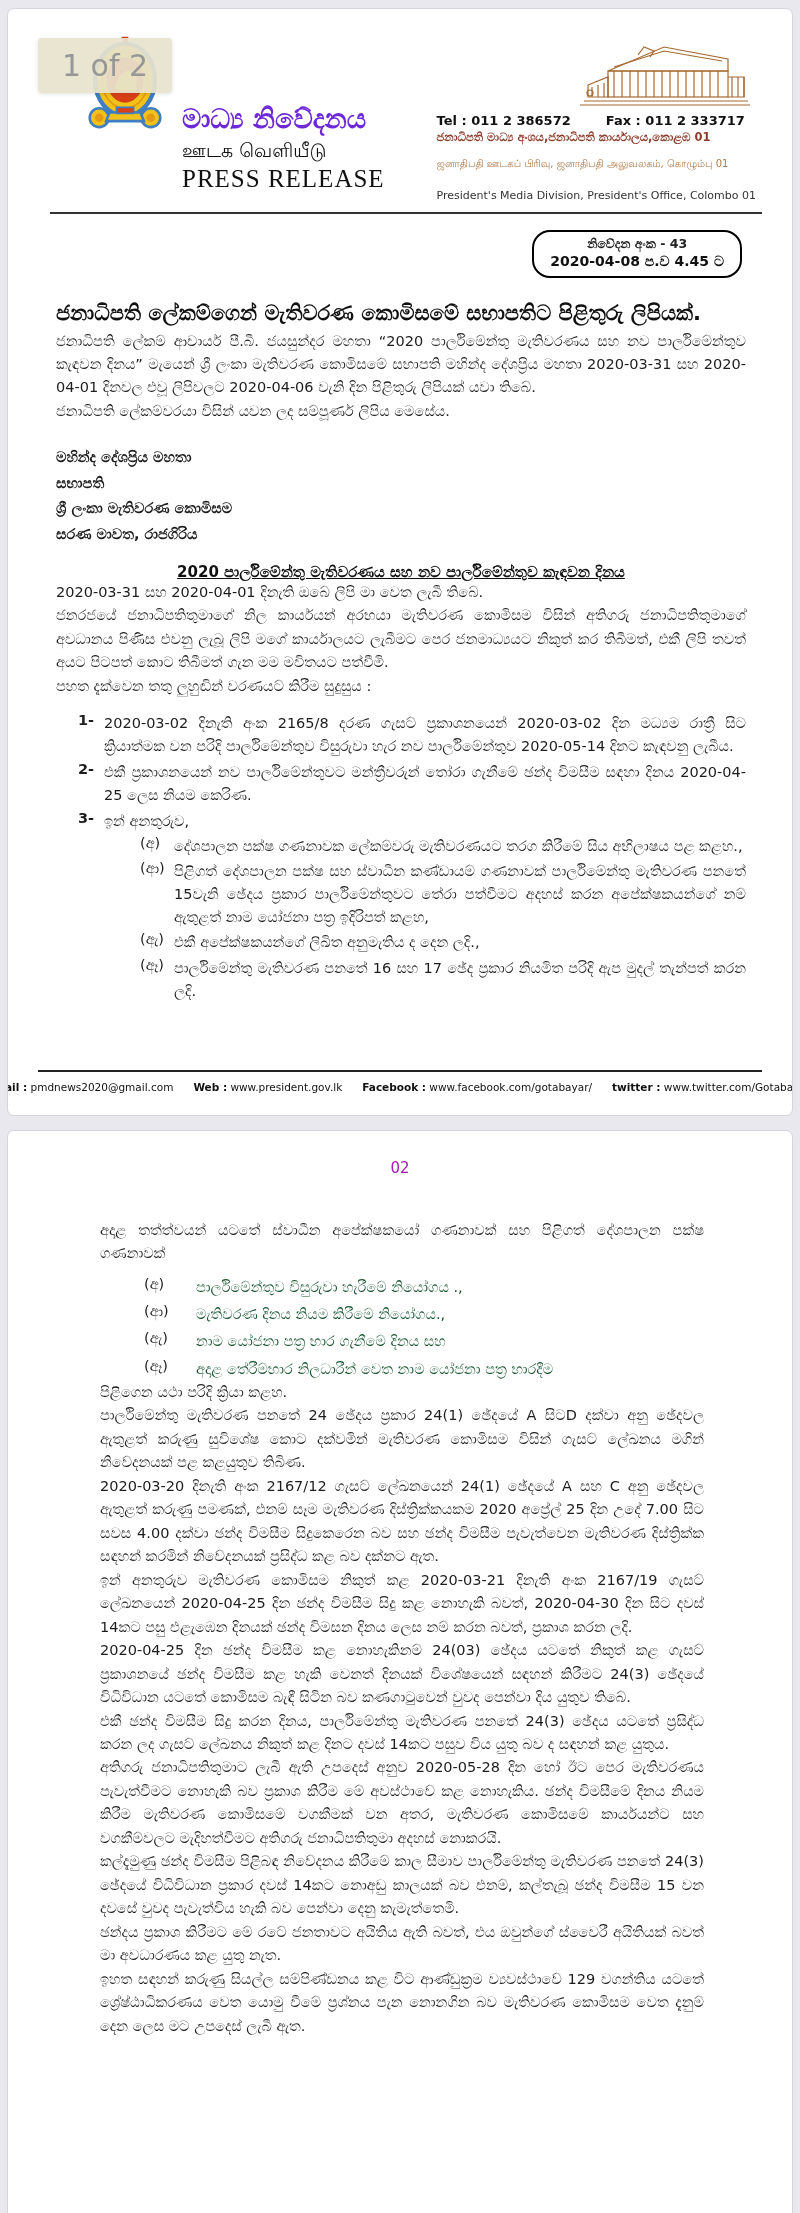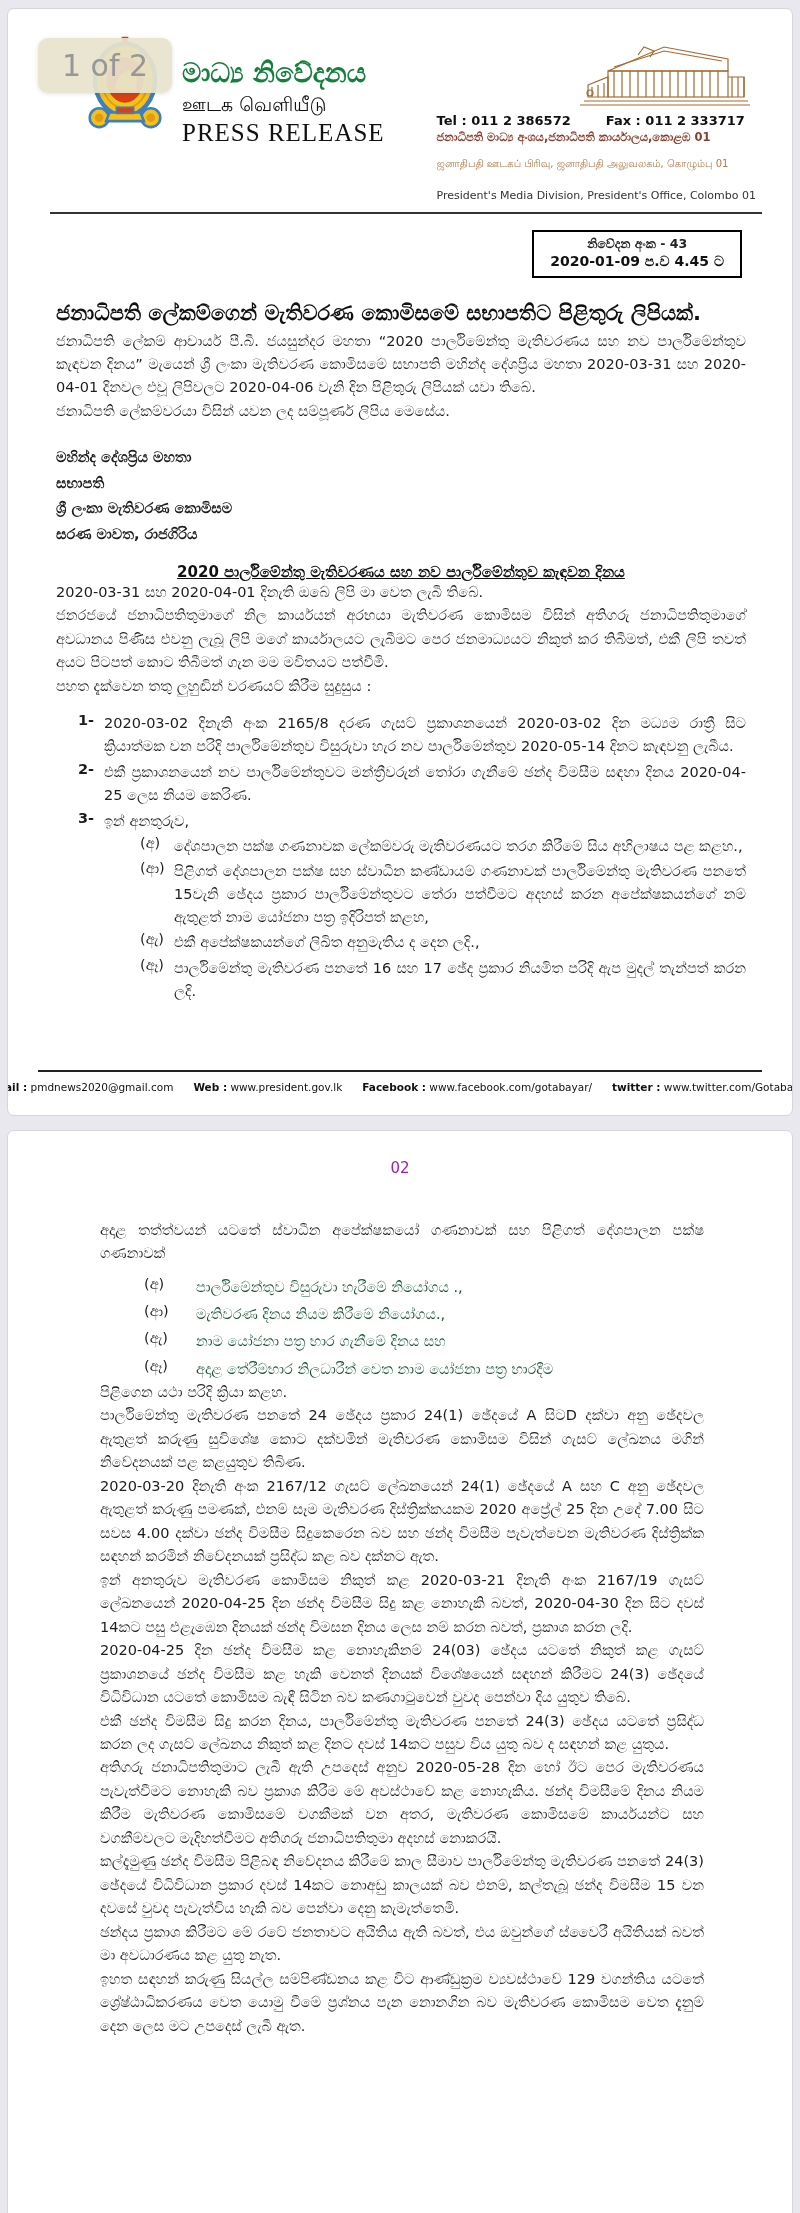--- a/index.html
+++ b/index.html
@@ -18,46 +18,46 @@
     border-radius:7px;
     overflow:hidden;
   }
   .page-1 { height:1108px; display:flex; flex-direction:column; padding:0 28px; }
   .page-2 { margin-top:14px; height:1100px; padding:0 30px; }
 
   
   .header { display:flex; margin-top:26px; padding:0 8px 0 46px; }
   .emblem { flex:0 0 auto; margin-right:14px; }
   .titles { display:flex; flex-direction:column; justify-content:flex-start; padding-top:22px; }
-  .title-si { font-size:27px; font-weight:bold; color:#15803d; line-height:1.15; }
+  .title-si { font-size:27px; font-weight:bold; color:#6d28d9; line-height:1.15;margin-top:46px; }
   .title-ta { font-size:19px; color:#111; line-height:1.3; margin-top:4px; }
   .title-en { font-family:"Liberation Serif", serif; font-size:25px; color:#111; letter-spacing:1px; line-height:1.15; margin-top:2px; }
   .head-right { margin-left:auto; display:flex; flex-direction:column; align-items:flex-start; padding-top:6px; }
   .building { align-self:flex-end; margin-right:6px; }
   .telfax { font-size:13px; font-weight:bold; color:#111; margin-top:2px; }
   .telfax .sp { display:inline-block; width:26px; }
   .addr-si { font-size:11.5px; font-weight:bold; color:#8d3b2a; margin-top:2px; }
   .addr-ta { font-size:10px; color:#b07a4a; margin-top:14px; }
   .addr-en { font-size:11px; color:#333; margin-top:18px; }
   .head-rule { border:none; border-top:2px solid #333; margin:10px 2px 0 14px; }
 
   .page-indicator {
     position:absolute; top:29px; left:30px;
     background:rgba(231,227,205,0.93);
-    border-radius:10px;
+    border-radius:4px;
     padding:10px 24px;
     font-size:30px; color:#979797;
     box-shadow:0 1px 4px rgba(0,0,0,0.12);
   }
 
   .release-box {
     align-self:flex-end;
     margin:16px 22px 0 0;
     border:2.5px solid #000;
-    border-radius:0;
+    border-radius:18px;
     padding:4px 16px 6px 16px;
     text-align:center;
   }
   .release-box .l1 { font-size:12.5px; font-weight:bold; color:#222; }
   .release-box .l2 { font-size:14px; font-weight:bold; color:#111; margin-top:1px; }
 
   
   .body1 { padding:0 18px 0 20px; }
   .headline { font-size:21px; font-weight:bold; line-height:1.5; margin-top:20px; color:#111; }
   p.para { font-size:14.5px; line-height:1.62; text-align:justify; color:#1d1d1d; }
@@ -136,21 +136,21 @@
       </div>
       <div class="addr-si">ජනාධිපති මාධ්‍ය අංශය,ජනාධිපති කාර්යාලය,කොළඹ 01</div>
       <div class="addr-ta">ஜனாதிபதி ஊடகப் பிரிவு, ஜனாதிபதி அலுவலகம், கொழும்பு 01</div>
       <div class="addr-en">President's Media Division, President's Office, Colombo 01</div>
     </div>
   </div>
   <hr class="head-rule">
 
   <div class="release-box">
     <div class="l1">නිවේදන අංක - 43</div>
-    <div class="l2">2020-01-09 ප.ව 4.45 ට</div>
+    <div class="l2">2020-04-08 ප.ව 4.45 ට</div>
   </div>
 
   <div class="body1">
     <div class="headline">ජනාධිපති ලේකම්ගෙන් මැතිවරණ කොමිසමේ සභාපතිට පිළිතුරු ලිපියක්.</div>
     <p class="para">ජනාධිපති ලේකම් ආචාර්ය පී.බී. ජයසුන්දර මහතා “2020 පාර්ලිමේන්තු මැතිවරණය සහ නව පාර්ලිමේන්තුව කැඳවන දිනය” මැයෙන් ශ්‍රී ලංකා මැතිවරණ කොමිසමේ සභාපති මහින්ද දේශප්‍රිය මහතා 2020-03-31 සහ 2020-04-01 දිනවල එවූ ලිපිවලට 2020-04-06 වැනි දින පිළිතුරු ලිපියක් යවා තිබේ.</p>
     <p class="para">ජනාධිපති ලේකම්වරයා විසින් යවන ලද සම්පූර්ණ ලිපිය මෙසේය.</p>
 
     <div class="recipient">
       <div>මහින්ද දේශප්‍රිය මහතා</div>
       <div>සභාපති</div>

